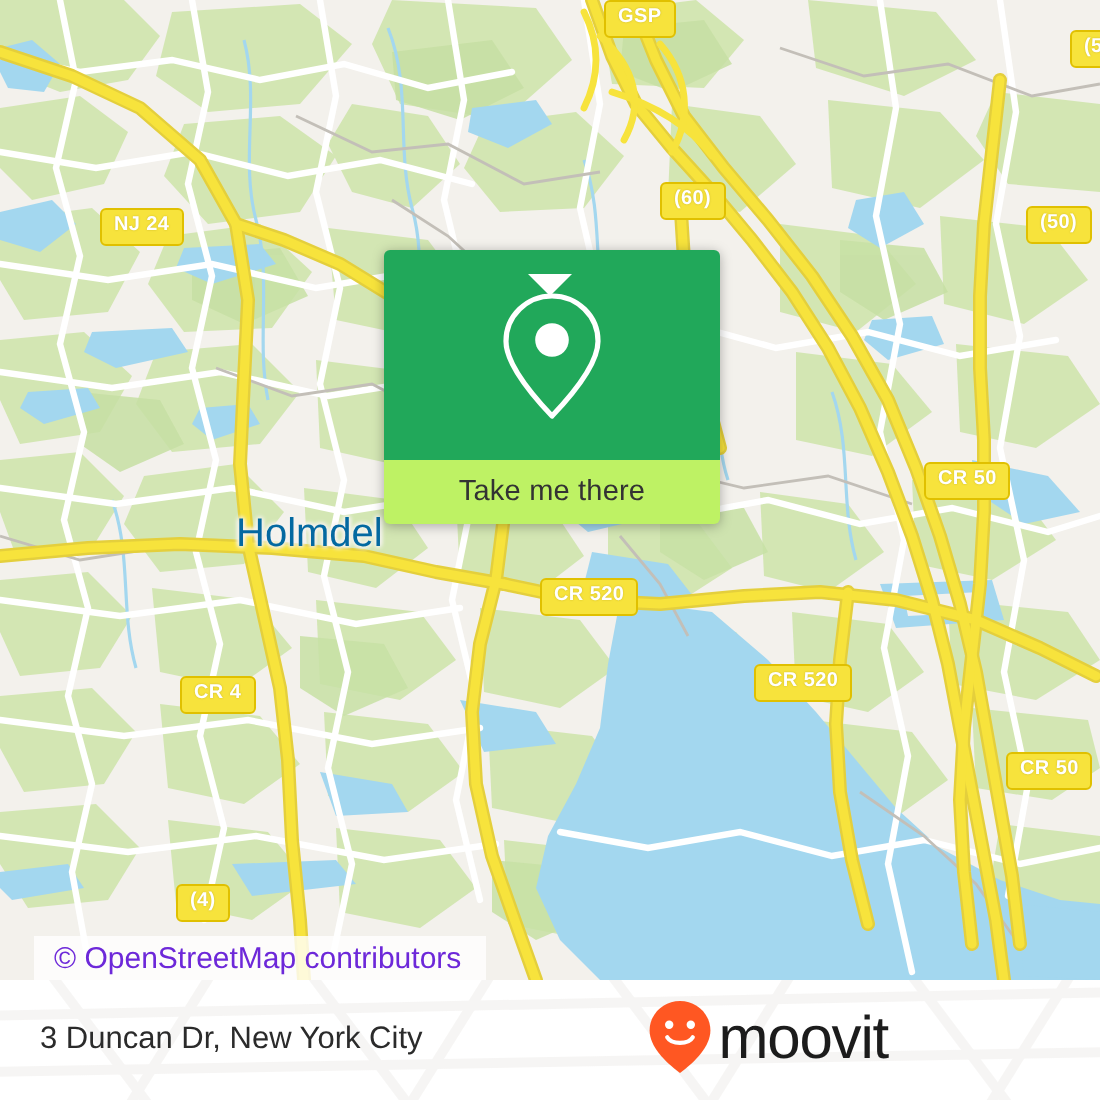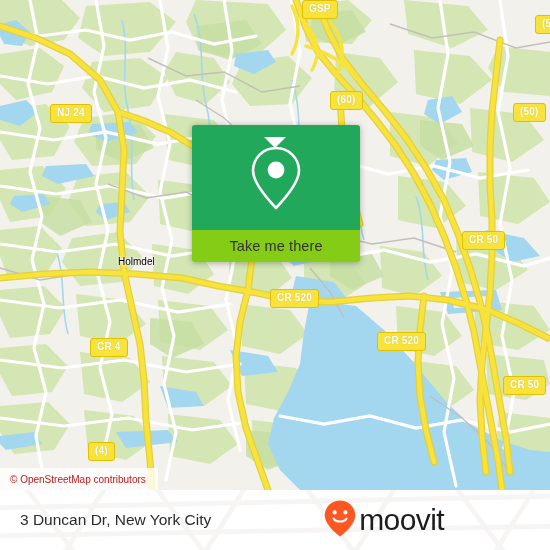--- a/index.html
+++ b/index.html
@@ -42,23 +42,23 @@
     line-height: 1;
     padding: 3px 6px 4px 6px;
     white-space: nowrap;
     letter-spacing: 0.2px;
     text-shadow: 0 0 1px rgba(120,100,0,.35);
   }
 
   
   .place-label {
     position: absolute;
-    color: #000000;
-    font-family: "Liberation Sans", sans-serif;
-    font-size: 10px;
+    color: #0369a1;
+    font-family: "Liberation Sans", sans-serif;
+    font-size: 20px;
     white-space: nowrap;
     text-shadow:
       1px 0 2px #f5f3ef, -1px 0 2px #f5f3ef,
       0 1px 2px #f5f3ef, 0 -1px 2px #f5f3ef;
   }
 
   
   #popup {
     position: absolute;
     left: 192px;
@@ -68,21 +68,21 @@
   }
   #popup-green {
     background: #21a85a;
     height: 105px;
     border-radius: 3px 3px 0 0;
     display: flex;
     align-items: center;
     justify-content: center;
   }
   #popup-white {
-    background: #84cc16;
+    background: #bef264;
     height: 32px;
     border-radius: 0 0 3px 3px;
     display: flex;
     align-items: center;
     justify-content: center;
   }
   #popup-label {
     color: #333333;
     font-family: "Liberation Sans", sans-serif;
     font-size: 14.5px;
@@ -95,30 +95,30 @@
     top: 137px;
     width: 0; height: 0;
     border-left: 11px solid transparent;
     border-right: 11px solid transparent;
     border-top: 11px solid #ffffff;
   }
 
   
   #attribution {
     position: absolute;
-    left: 0;
+    left: 17px;
     top: 468px;
     height: 22px;
     display: flex;
     align-items: center;
     padding: 0 12px 0 10px;
     background: rgba(255,255,255,0.80);
-    color: #b91c1c;
-    font-family: "Liberation Sans", sans-serif;
-    font-size: 10px;
+    color: #6d28d9;
+    font-family: "Liberation Sans", sans-serif;
+    font-size: 15px;
     white-space: nowrap;
   }
 
   
   #footer {
     position: absolute;
     left: 0; top: 490px;
     width: 550px;
     height: 60px;
     background: #ffffff;

